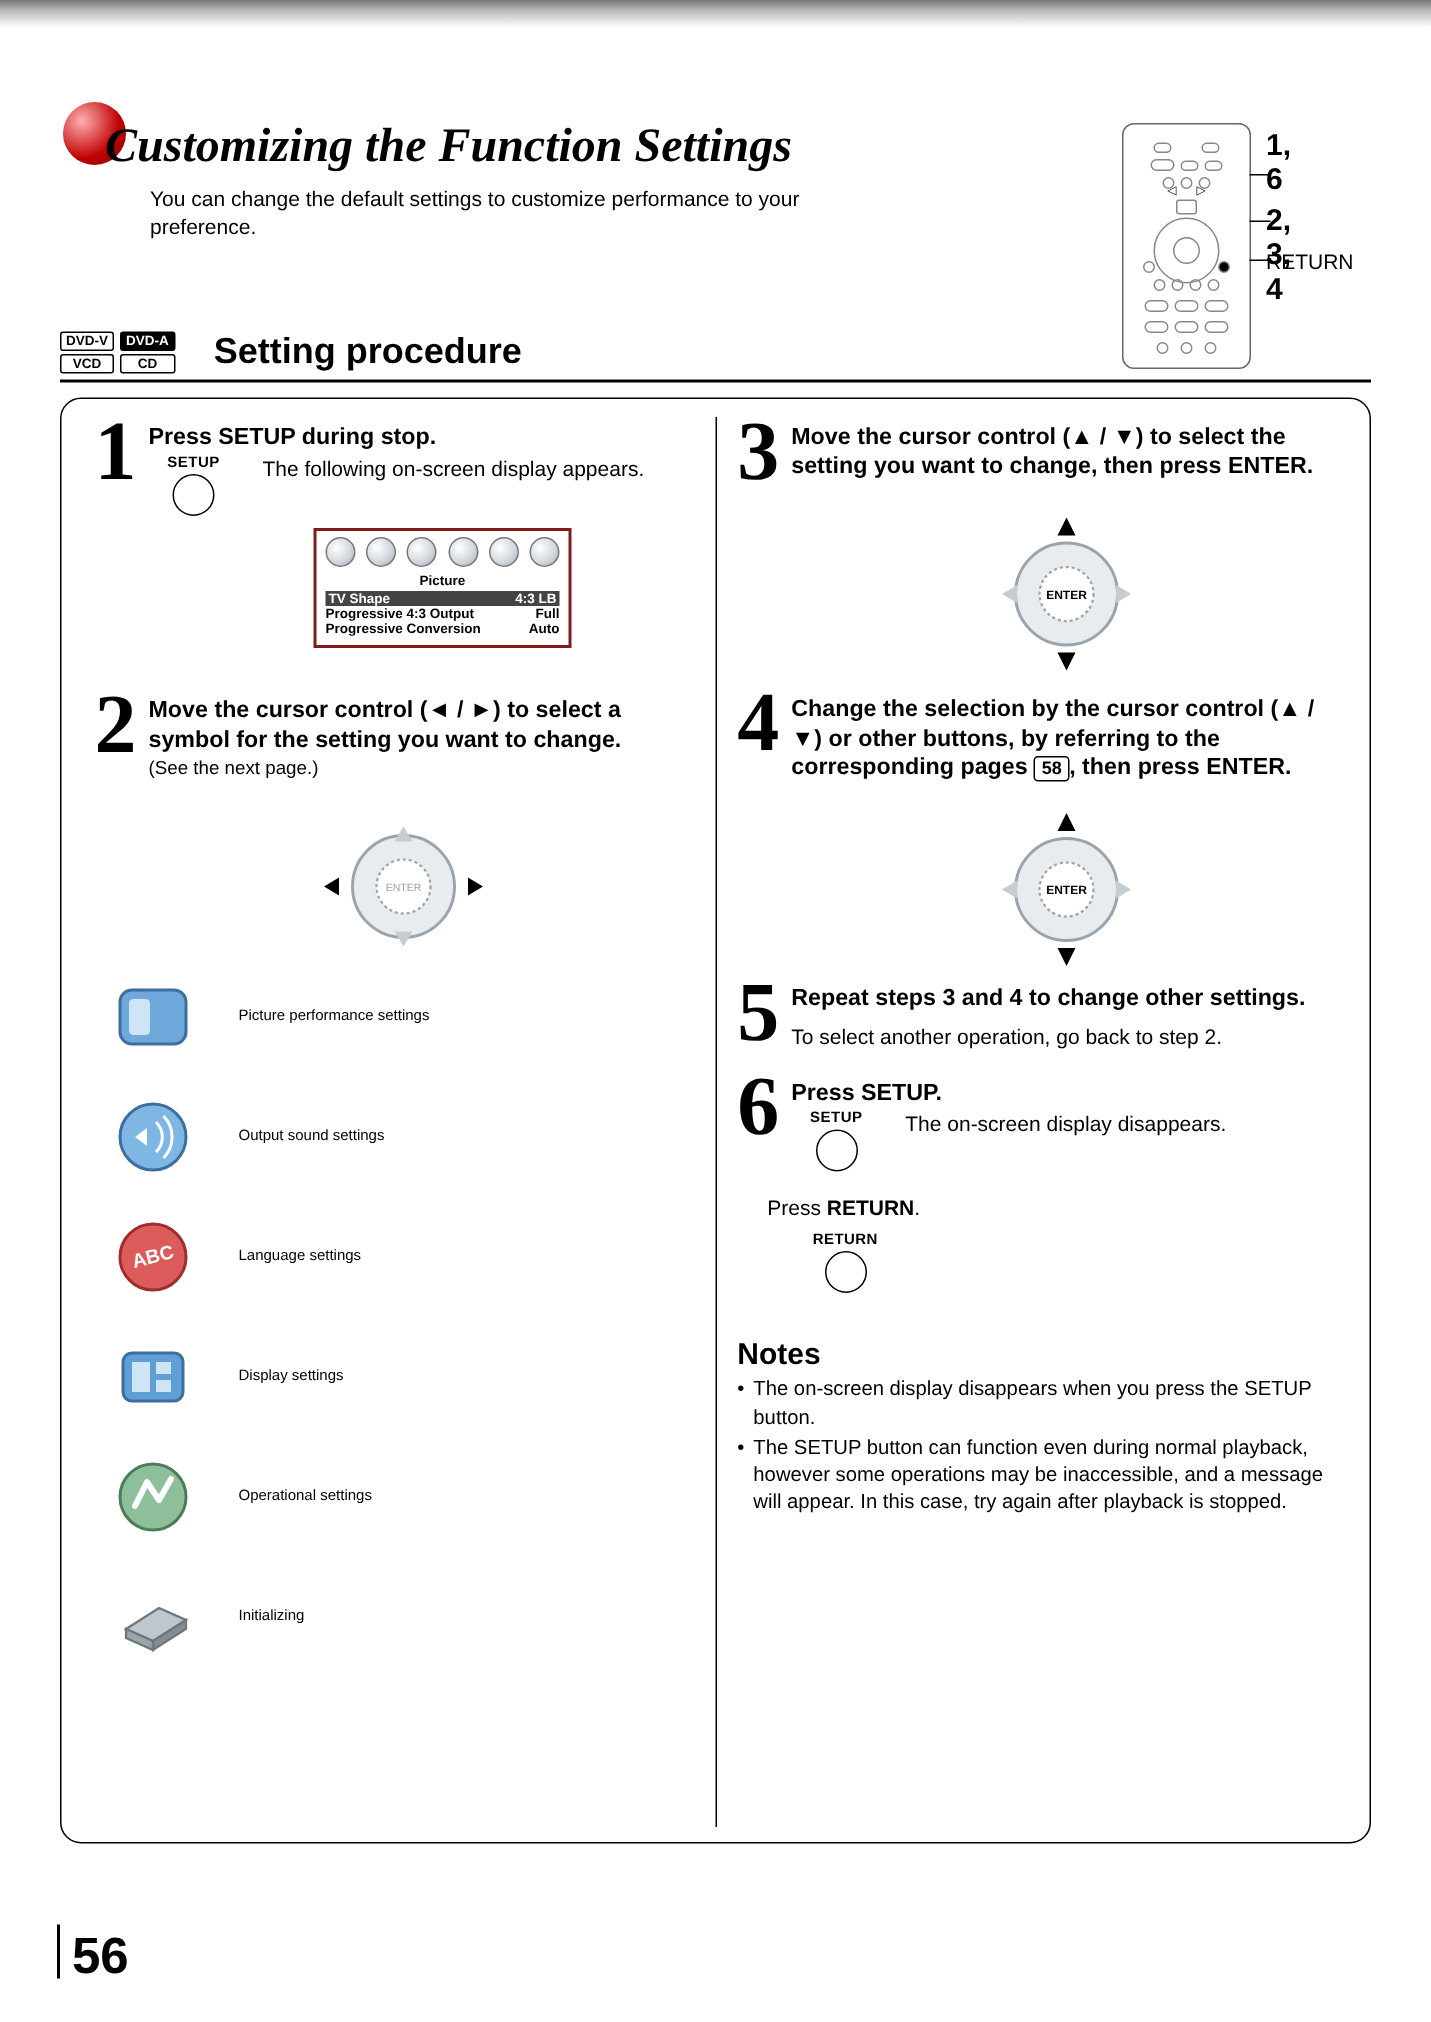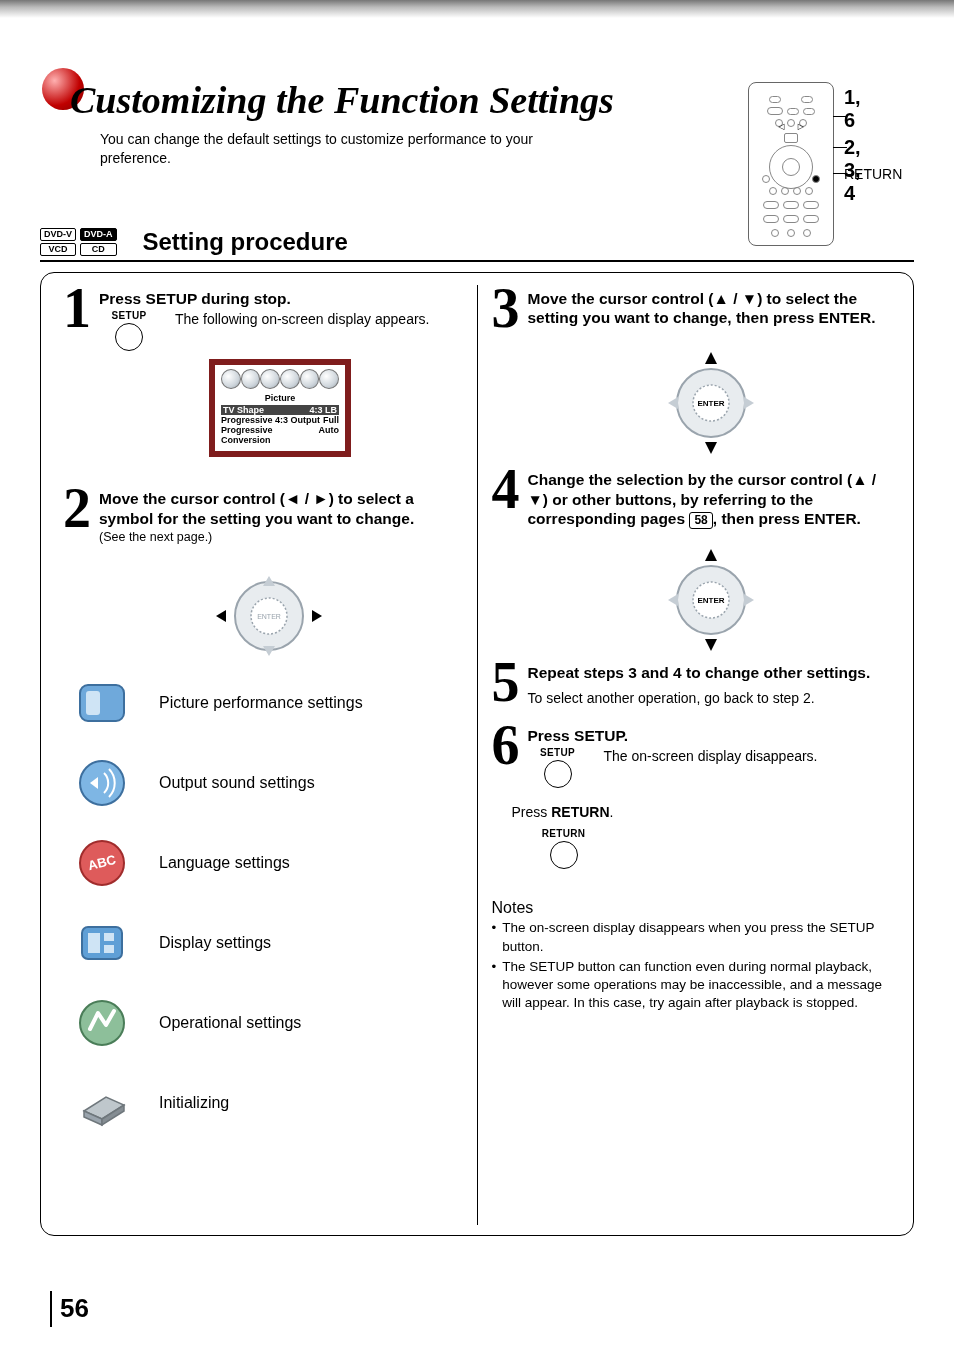--- a/index.html
+++ b/index.html
@@ -36,21 +36,21 @@
     border-radius: 50%;
     background: radial-gradient(circle at 30% 30%, #ffb0b0, #c00000 60%, #800000 100%);
     z-index: 0;
   }
   .title {
     position: relative;
     z-index: 1;
     font-family: "Times New Roman", Times, serif;
     font-style: italic;
     font-weight: bold;
-    font-size: 38px;
+    font-size: 32px;
     margin-left: 30px;
     margin-top: 20px;
   }
   .subhead {
     margin-left: 60px;
     margin-top: 8px;
     font-size: 14px;
     max-width: 480px;
     line-height: 1.35;
   }
@@ -179,23 +179,23 @@
     border: 1.8px solid #000;
     border-radius: 50%;
     margin: 2px auto 0 auto;
   }
   .step1-under {
     display: flex; gap: 16px; margin-top: 2px;
   }
   .step1-left { width: 60px; text-align:center; }
   .step1-right { font-size: 14px; line-height:1.35; flex:1; }
   .osd-box {
-    width: 142px;
+    width: 172px;
     margin: 8px 0 8px 110px;
-    border: 6px solid #7f1d1d;
+    border: 2px solid #7f1d1d;
     font-size: 9px;
     font-weight: bold;
     padding: 4px 6px 6px 6px;
     box-sizing: border-box;
   }
   .osd-icons {
     display:flex; justify-content:space-between; margin-bottom:4px;
   }
   .osd-ic {
     width:18px;height:18px;border:1px solid #777;border-radius:50%;
@@ -210,42 +210,42 @@
   .see-next { font-size: 12.5px; margin: 2px 0 6px 0; }
 
   .iconrow {
     display:flex; align-items:center; gap:30px;
     margin: 0 0 26px 12px;
   }
   .small-icon {
     width:54px;height:54px; flex:0 0 auto;
     display:flex;align-items:center;justify-content:center;
   }
-  .iconlabel { font-size:16px; }
+  .iconlabel { font-size:10px; }
 
   .subsection {
     font-weight:bold; font-size:15px; margin-top:14px;
   }
   .subsection .sq { font-size:14px; margin-right:6px; }
   .plain { font-size:14px; margin-top:2px; }
 
-  .notes-h { font-weight:normal; font-size:16px; margin-top:30px; }
+  .notes-h { font-weight:bold; font-size:20px; margin-top:30px; }
   .note-li { font-size:13.5px; line-height:1.35; display:flex; gap:6px; margin-top:2px; }
   .note-li .bul { flex:0 0 auto; }
 
   .pagebox-ref {
     display:inline-block; border:1.2px solid #000; border-radius:3px;
     font-size:12px; padding:0 4px; line-height:1.2; font-weight:bold;
   }
 
   .page-num {
     position: absolute;
-    left: 60px;
+    left: 48px;
     bottom: 24px;
-    font-size: 26px;
+    font-size: 34px;
     font-weight: bold;
   }
   .page-num::before{
     content:""; position:absolute; left:-10px; top:-2px;
     width:0; height:36px; border-left:2px solid #000;
   }
 </style>
 </head>
 <body>
 

